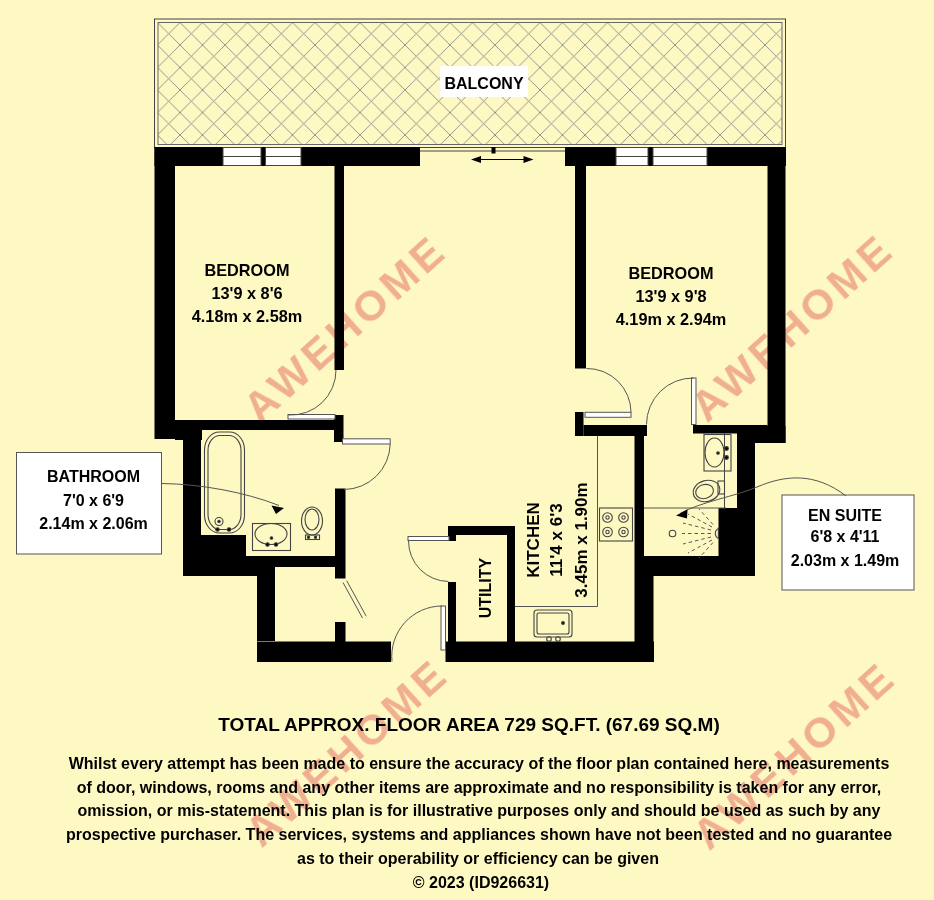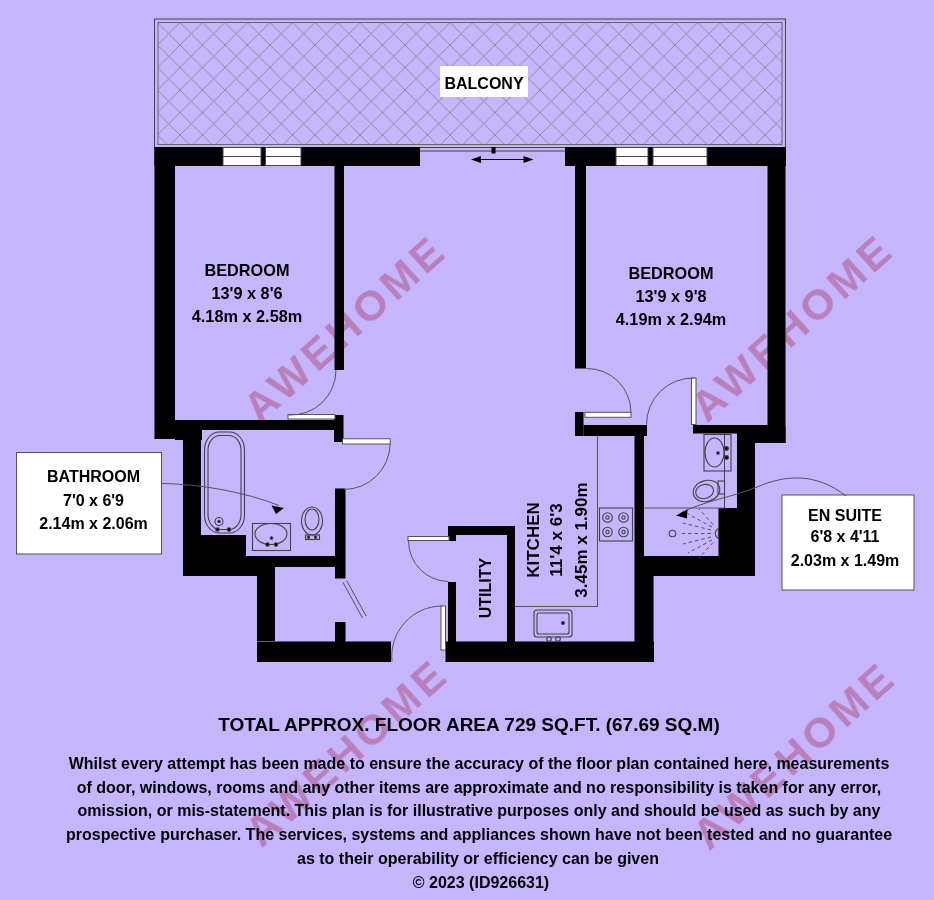--- a/index.html
+++ b/index.html
@@ -1,16 +1,16 @@
 <!DOCTYPE html>
 <html><head>
 <meta charset="utf-8">
 <style>
 html,body{margin:0;padding:0;background:#fff;}
-.page{position:relative;width:934px;height:900px;background:#c4b5fd;overflow:hidden;
+.page{position:relative;width:934px;height:900px;background:#fef9c3;overflow:hidden;
 font-family:"Liberation Sans",sans-serif;}
 svg text{font-family:"Liberation Sans",sans-serif;font-weight:bold;fill:#000;}
 </style>
 </head>
 <body>
 <div class="page">
 <svg width="934" height="900" viewBox="0 0 934 900">
 <defs>
 <pattern id="hatch" width="22.5" height="22.5" patternUnits="userSpaceOnUse">
 <path d="M0 0 L22.5 22.5 M22.5 0 L0 22.5" stroke="#898989" stroke-width="0.9" fill="none"></path>

